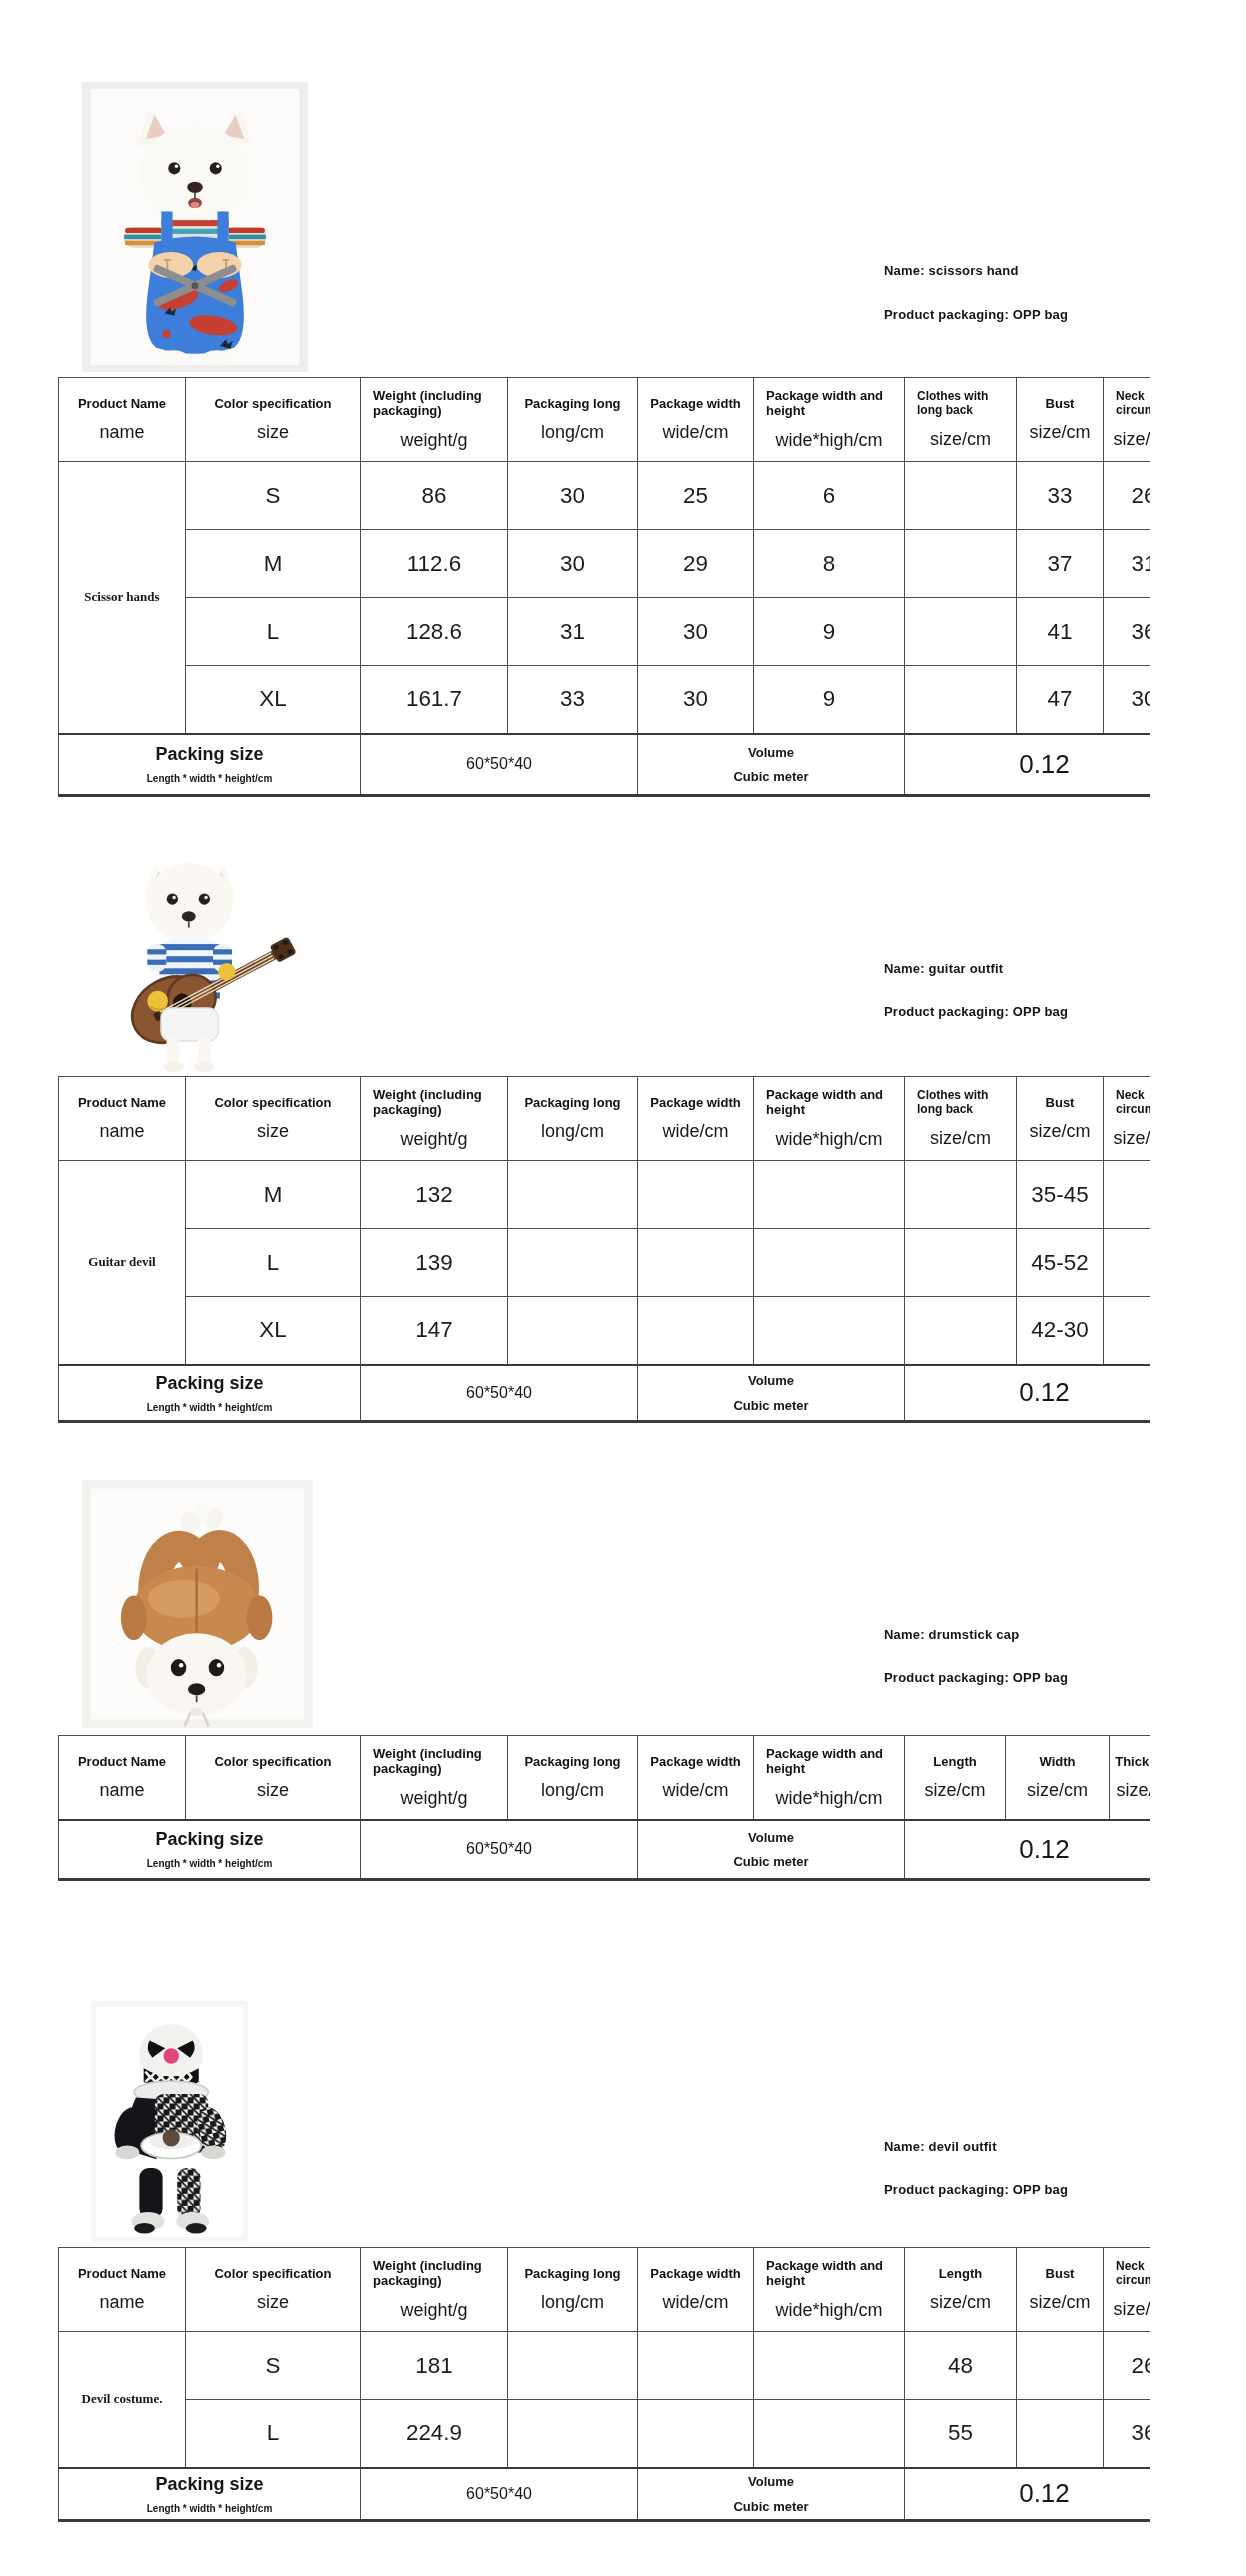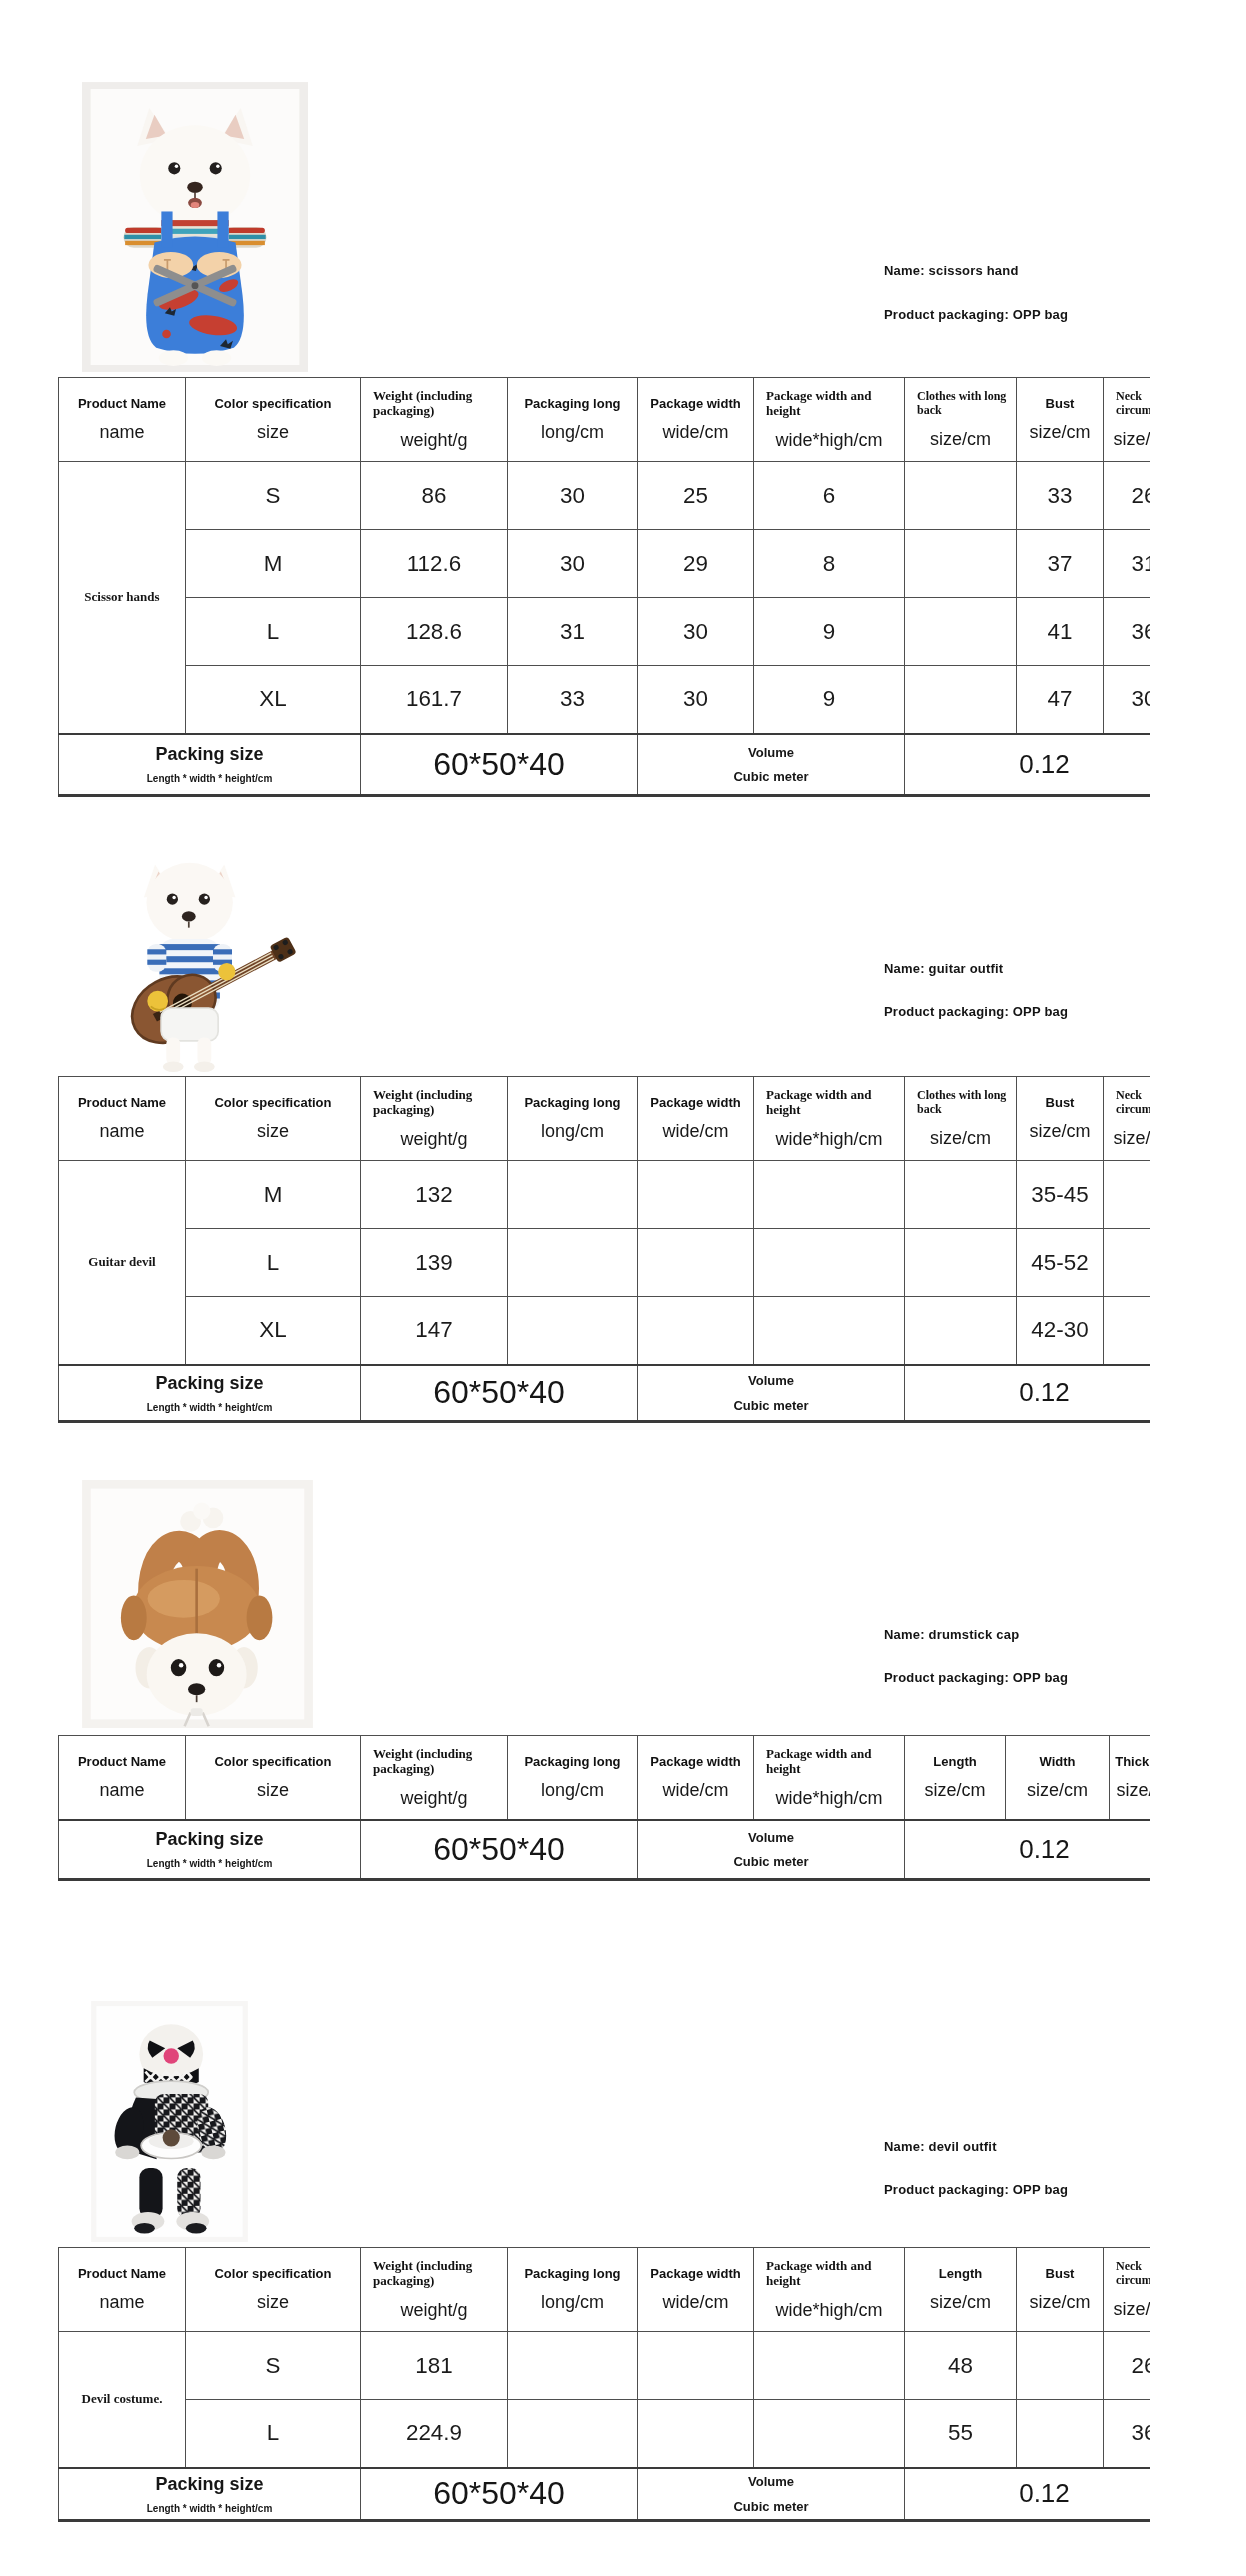--- a/index.html
+++ b/index.html
@@ -24,31 +24,31 @@
 
   table.spec{border-collapse:collapse;table-layout:fixed;background:#fff;
              border:1.7px solid #454545;border-bottom:3.4px solid #3a3a3a;}
   .spec th,.spec td{border:1.7px solid #4e4e4e;padding:0;text-align:center;
                     vertical-align:middle;overflow:hidden;}
   .spec tr.packing td{border-top:2.6px solid #3a3a3a;}
 
   .h-cell{display:flex;flex-direction:column;justify-content:center;align-items:center;
           gap:11.2px;height:83px;}
   .h-title{font-size:13px;font-weight:700;line-height:1.18;color:#111;}
-  .h-title.multi{text-align:left;width:100%;box-sizing:border-box;padding:0 5.2px 0 12px;font-family:Liberation Serif, serif;}
+  .h-title.multi{text-align:left;width:100%;box-sizing:border-box;padding:0 5.2px 0 12px;}
   .h-title.small{font-size:12px;}
   .h-unit{font-size:18px;font-weight:400;color:#181818;}
 
   .pname{font-size:13px;font-weight:700;font-family:Liberation Serif, serif;}
   .val{font-size:22.4px;font-weight:400;color:#1b1b1b;}
   .size-free{font-size:14.7px;font-weight:700;}
 
   .packing-label{font-size:18px;font-weight:700;}
   .packing-unit{font-size:10px;font-weight:700;margin-top:7.8px;}
-  .packing-value{font-size:32px;font-weight:400;}
+  .packing-value{font-size:16px;font-weight:400;}
   .vol-label{font-size:13px;font-weight:700;}
   .vol-unit{font-size:13px;font-weight:700;margin-top:9.5px;}
   .vol-value{font-size:26px;font-weight:400;}
 </style>
 </head>
 <body>
 
 <div class="page">
 
   <div class="photo" id="photo-0">

